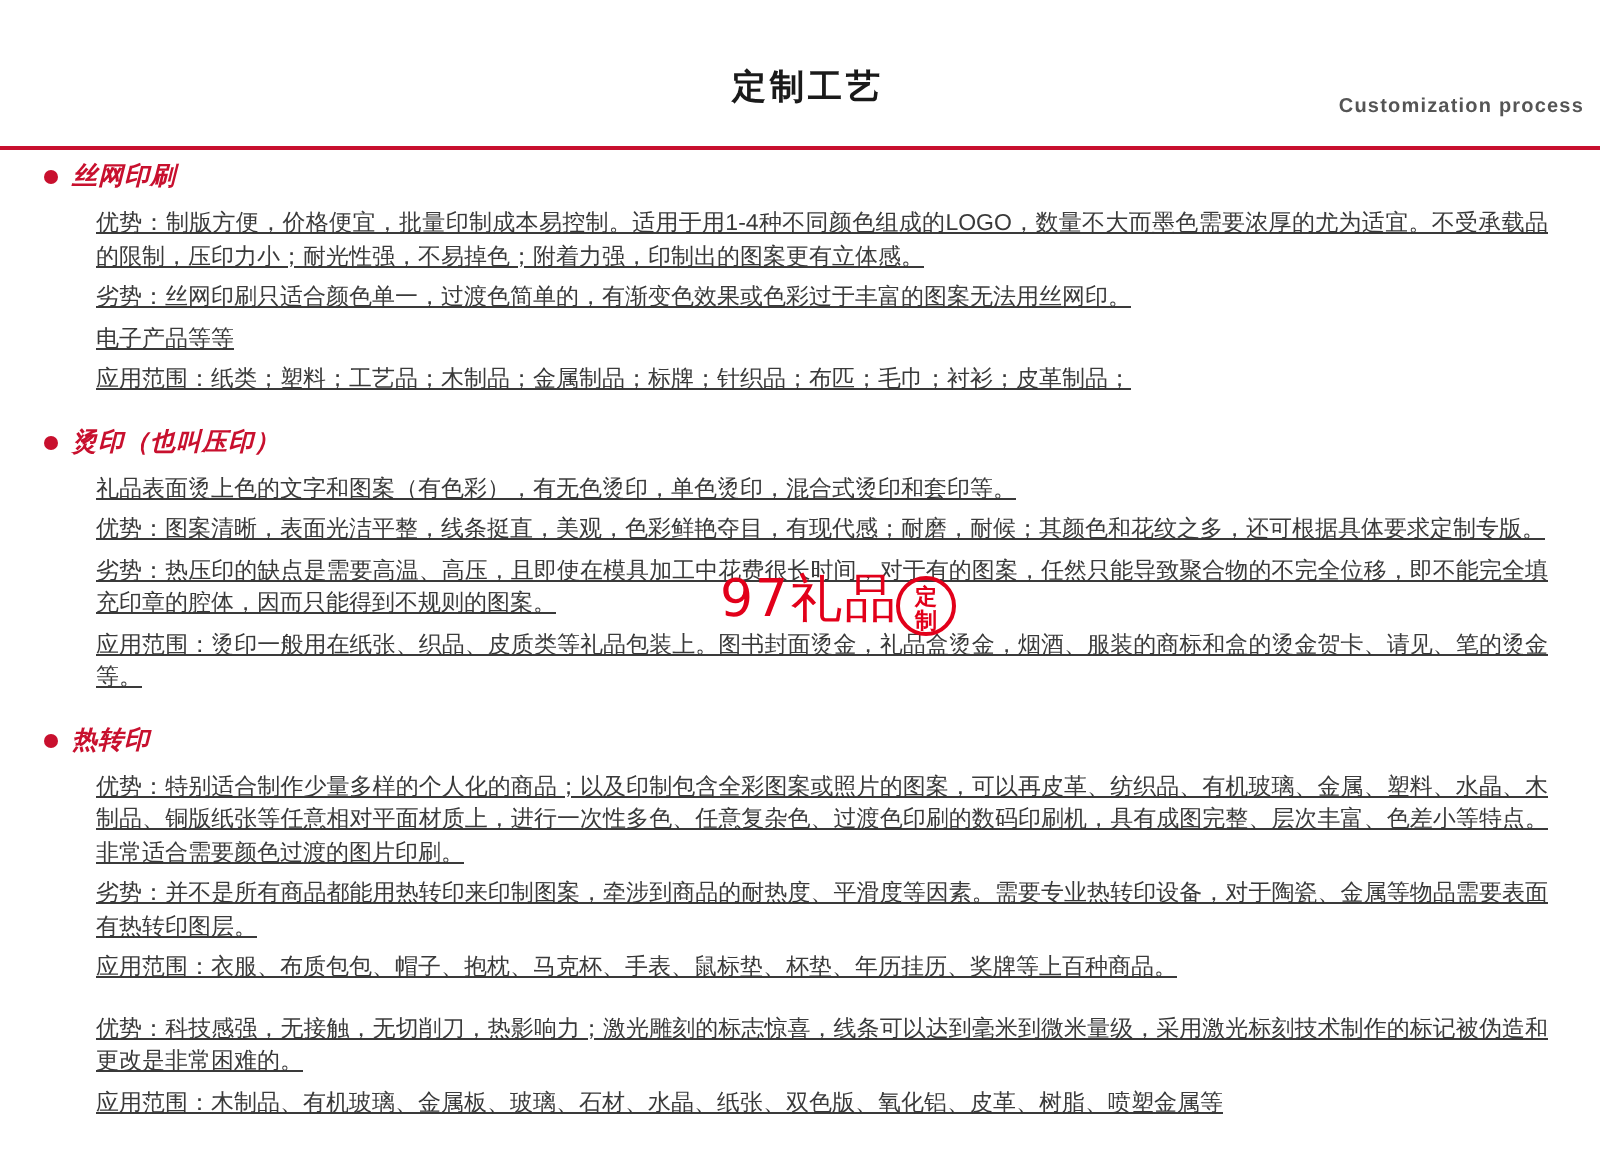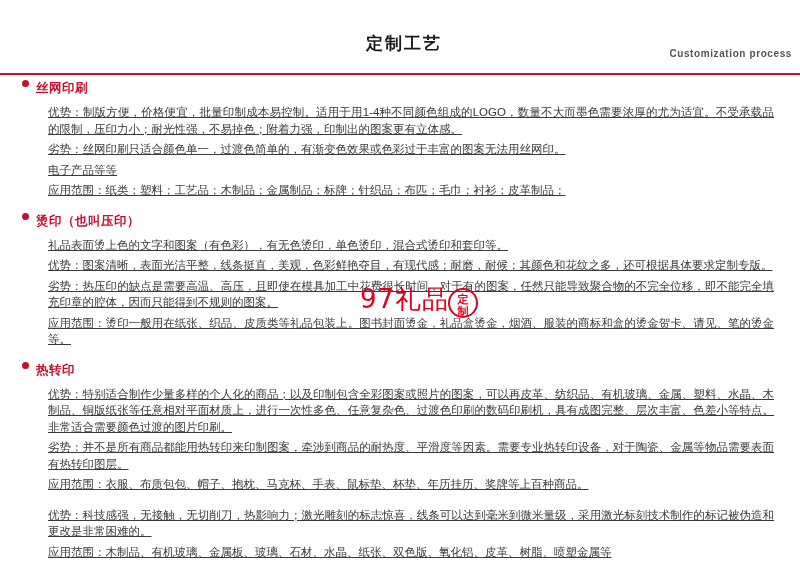--- a/index.html
+++ b/index.html
@@ -58,23 +58,24 @@
     top: 80px;
     left: 0;
     width: 800px;
   }
   .section {
     margin: 0 0 14px 0;
     padding: 0;
   }
   .section-head {
     display: flex;
-    align-items: flex-start;
+    align-items: center;
     padding-left: 22px;
     margin-bottom: 7px;
+    font-style: italic;
   }
   .bullet {
     width: 7px;
     height: 7px;
     border-radius: 50%;
     background: #c8102e;
     margin-right: 7px;
     flex: none;
   }
   .section-title {

